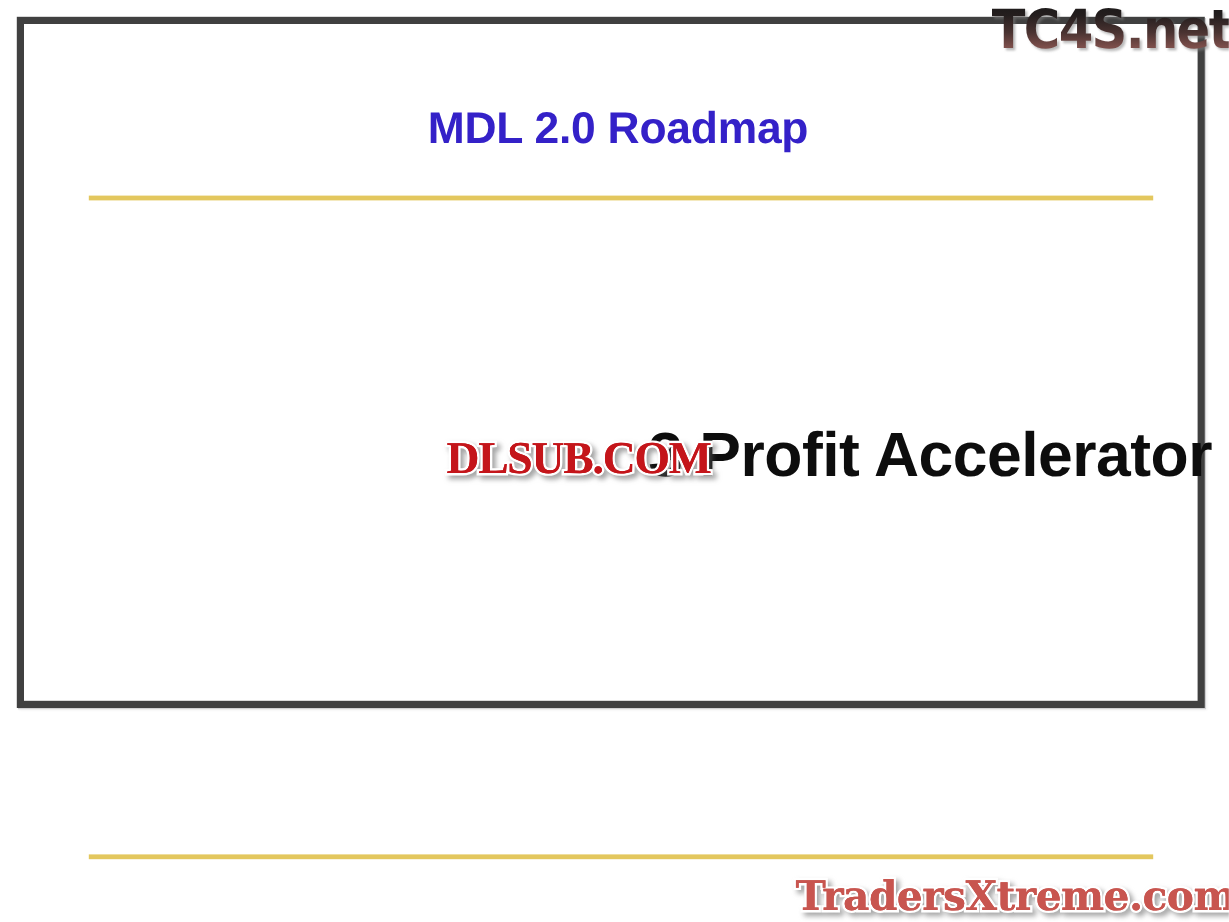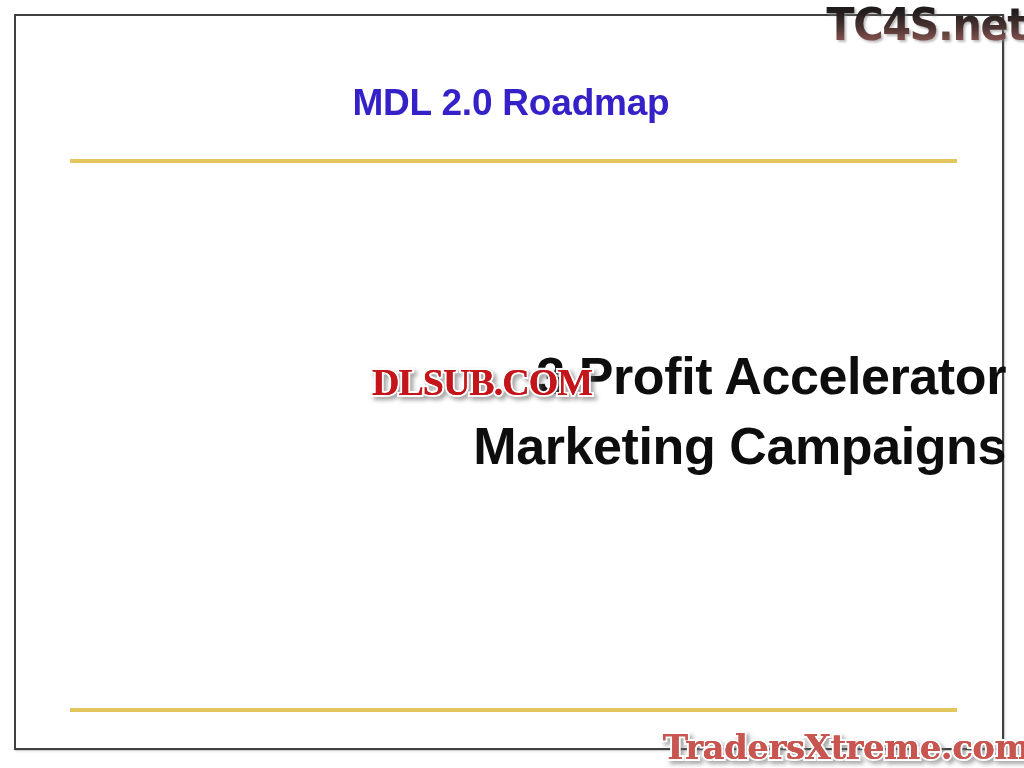--- a/index.html
+++ b/index.html
@@ -14,23 +14,23 @@
     font-family: "Liberation Sans", sans-serif;
     position: relative;
   }
 
   
   #slide-frame {
     position: absolute;
     left: 14px;
     top: 14px;
     width: 990px;
-    height: 736px;
+    height: 576px;
     background: #ffffff;
-    border: 2px solid #404040;
+    border: 6px solid #404040;
     box-shadow: 1px 1px 0 0 #cfcfd1, 2px 2px 2px 0 rgba(0,0,0,0.07);
     box-sizing: border-box;
   }
 
   
   #slide-title {
     position: absolute;
     left: 0;
     top: 66px;
     width: 990px;
@@ -135,21 +135,20 @@
 <body>
 
 <div id="slide-frame">
 
   <div id="slide-title">MDL 2.0 Roadmap</div>
 
   <div class="gold-rule" id="rule-top"></div>
 
   <div id="slide-body">
     <span class="body-line">3 Profit Accelerator</span>
-    <span class="body-line">Marketing Campaigns</span>
   </div>
 
   <div class="gold-rule" id="rule-bottom"></div>
 
 </div>
 
 <div class="wm" id="wm-tc4s">TC4S.net</div>
 
 <div class="wm" id="wm-dlsub" data-echo="DLSUB.COM">DLSUB.COM</div>
 

